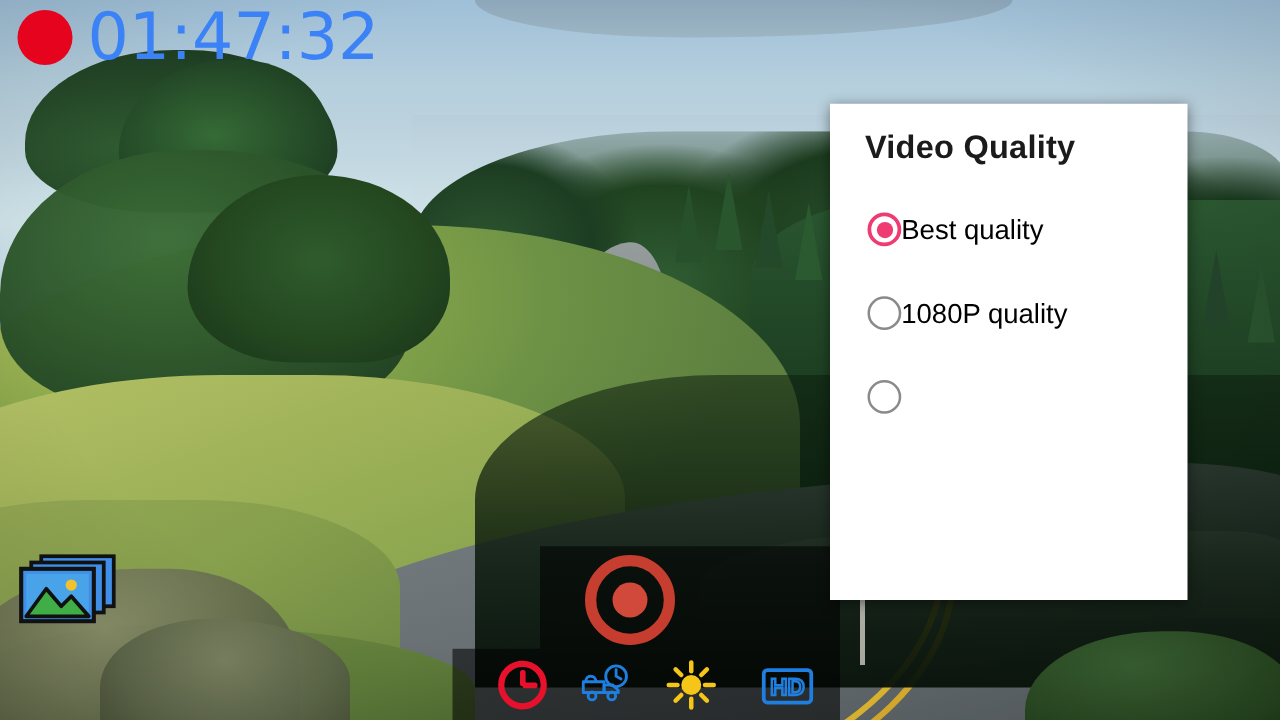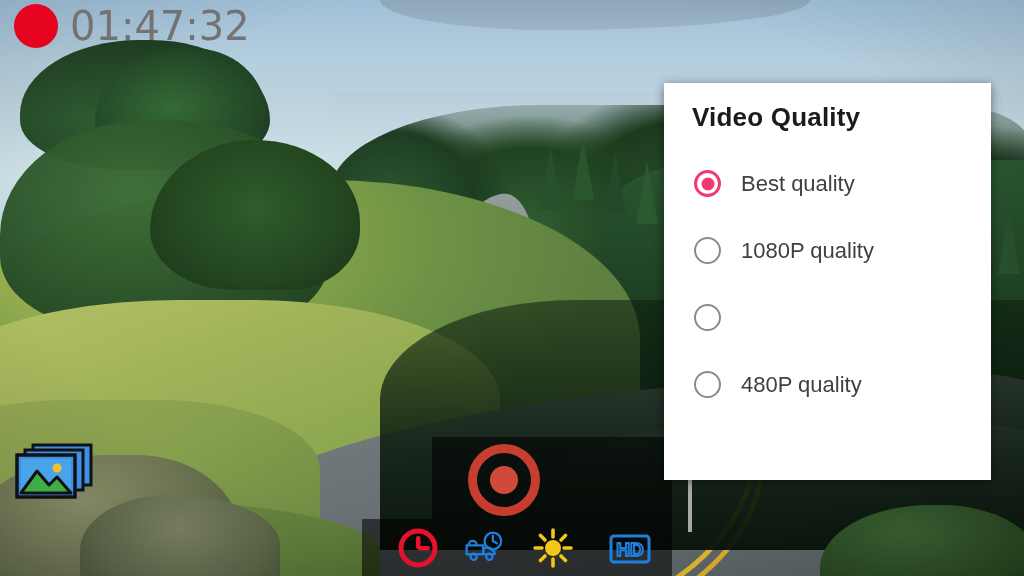--- a/index.html
+++ b/index.html
@@ -275,23 +275,23 @@
     display: flex;
     align-items: center;
     gap: 12px;
   }
   .rec-dot {
     width: 44px; height: 44px;
     border-radius: 50%;
     background: #e5031e;
   }
   .rec-time {
-    font-size: 40px;
+    font-size: 52px;
     font-weight: 400;
-    color: #737373;
+    color: #3b82f6;
     letter-spacing: 0px;
     line-height: 1;
     font-family: "DejaVu Sans", sans-serif;
   }
 
   
   .gallery-btn {
     position: absolute;
     left: 13px; top: 441px;
     width: 82px; height: 62px;
@@ -340,21 +340,21 @@
   }
   .tool-clock  { left: 397px; }
   .tool-lapse  { left: 464px; }
   .tool-sun    { left: 532px; }
   .tool-hd     { left: 608px; width: 44px; }
 
   
   .dialog {
     position: absolute;
     left: 664px; top: 83px;
-    width: 327px; height: 397px;
+    width: 286px; height: 397px;
     background: #ffffff;
     box-shadow: 0 2px 10px rgba(0,0,0,.45);
     overflow: hidden;
   }
   .dialog-title {
     position: absolute;
     left: 28px; top: 19px;
     font-size: 26px;
     font-weight: bold;
     color: #1b1b1b;
@@ -388,23 +388,22 @@
   .radio.checked::after {
     content: "";
     position: absolute;
     left: 50%; top: 50%;
     transform: translate(-50%,-50%);
     width: 13px; height: 13px;
     border-radius: 50%;
     background: #ef3b72;
   }
   .option-label {
-    margin-left: 20px;
     font-size: 22px;
-    color: #404040;
+    color: #000000;
     white-space: nowrap;
   }
 </style>
 </head>
 <body>
 
 <div id="screen">
 
   <div class="photo">
     <div class="sky"></div>
@@ -541,22 +540,18 @@
 
       <div class="option">
         <div class="radio"></div>
         <div class="option-label">1080P quality</div>
       </div>
 
       <div class="option">
         <div class="radio"></div>
       </div>
 
-      <div class="option">
-        <div class="radio"></div>
-        <div class="option-label">480P quality</div>
-      </div>
 
 
     </div>
   </div>
 
 </div>
 
 </body></html>

